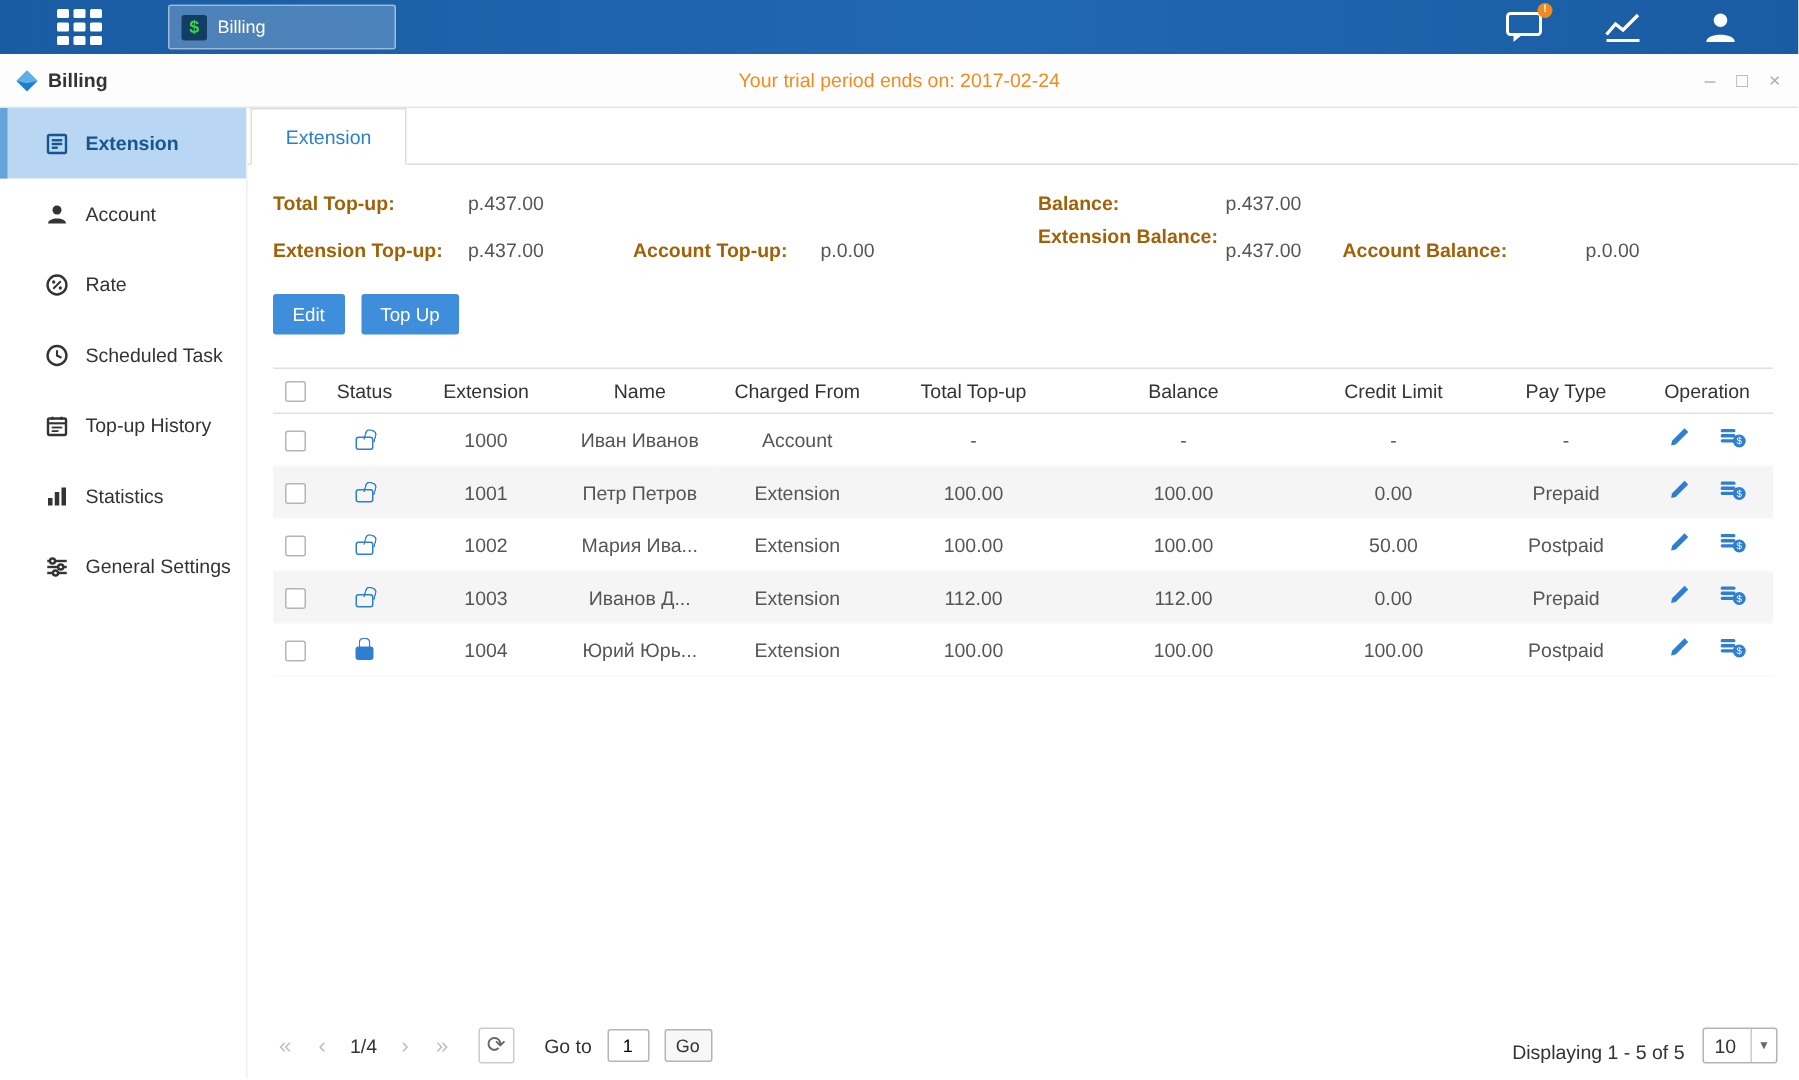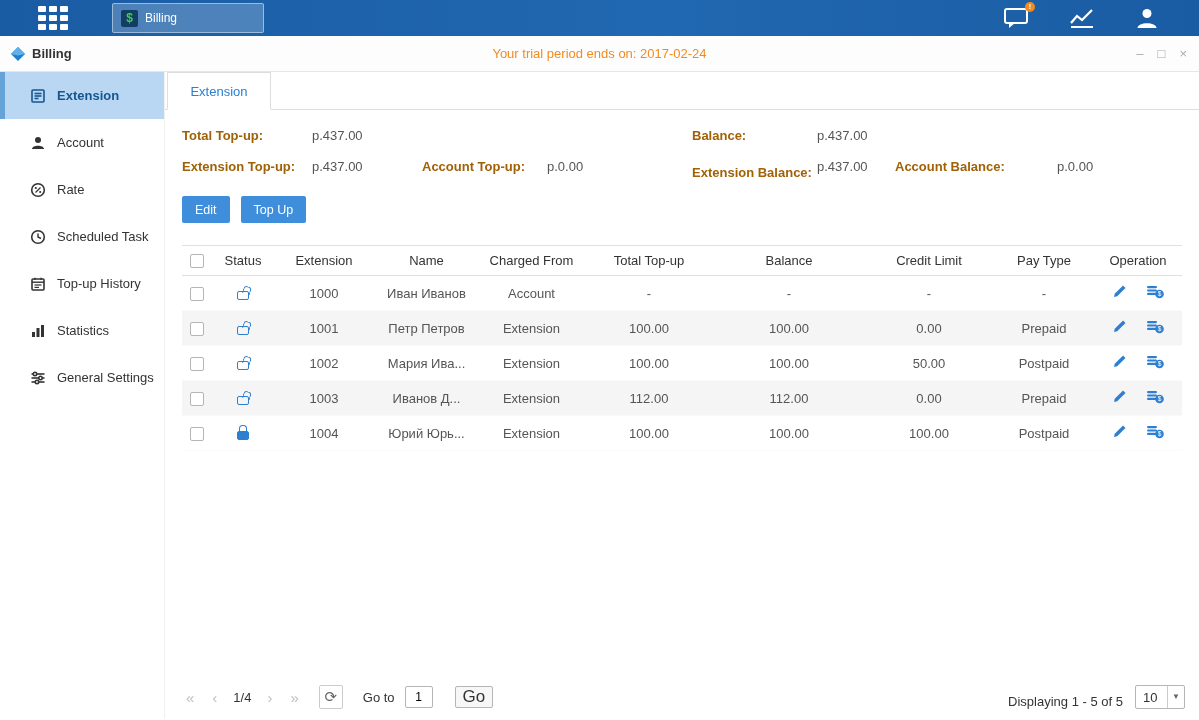--- a/index.html
+++ b/index.html
@@ -91,21 +91,21 @@
     align-items:center; justify-content:space-between; }
   .pager-left { display:flex; align-items:center; gap:10px; }
   .pg-nav { color:#c0c0c0; font-size:15px; cursor:pointer; padding:0 4px; }
   .pg-cur { color:#333; padding:0 2px; }
   .refresh-btn { width:24px; height:24px; border:1px solid #ccc; border-radius:2px; background:#fff;
     color:#666; font-size:15px; line-height:21px; text-align:center; cursor:pointer; margin-left:6px;}
   .goto-label { margin-left:10px; }
   .goto-input { width:28px; height:22px; border:1px solid #b5b5b5; border-radius:2px;
     text-align:center; font-family:inherit; font-size:12px; }
   .go-btn { height:22px; border:1px solid #b5b5b5; border-radius:2px; background:#f7f7f7;
-    padding:0 7px; cursor:pointer; font-family:inherit; font-size:17px; color:#333;margin-left:12px; }
+    padding:0 7px; cursor:pointer; font-family:inherit; font-size:12px; color:#333; }
   .pager-right { display:flex; align-items:flex-end; gap:12px; }
   .pagesize { width:50px; height:24px; border:1px solid #b5b5b5; border-radius:2px; display:flex;
     align-items:center; cursor:pointer; background:#fff; }
   .pagesize .num { flex:1; padding-left:7px; }
   .pagesize .arrow { width:17px; border-left:1px solid #ccc; color:#666; font-size:8px;
     text-align:center; line-height:22px; height:22px; }
 </style>
 </head>
 <body>
 
@@ -241,21 +241,21 @@
       <div class="summary">
         <span class="lab" style="left:0;   top:0;">Total Top-up:</span>
         <span class="val" style="left:130px;top:0;">p.437.00</span>
         <span class="lab" style="left:510px;top:0;">Balance:</span>
         <span class="val" style="left:635px;top:0;">p.437.00</span>
 
         <span class="lab" style="left:0;   top:31px;">Extension Top-up:</span>
         <span class="val" style="left:130px;top:31px;">p.437.00</span>
         <span class="lab" style="left:240px;top:31px;">Account Top-up:</span>
         <span class="val" style="left:365px;top:31px;">p.0.00</span>
-        <span class="lab" style="left:510px;top:37px;">Extension Balance:</span>
+        <span class="lab" style="left:510px;top:22px;">Extension Balance:</span>
         <span class="val" style="left:635px;top:31px;">p.437.00</span>
         <span class="lab" style="left:713px;top:31px;">Account Balance:</span>
         <span class="val" style="left:875px;top:31px;">p.0.00</span>
       </div>
 
       <div class="btn-row">
         <button class="btn">Edit</button>
         <button class="btn">Top Up</button>
       </div>
 

